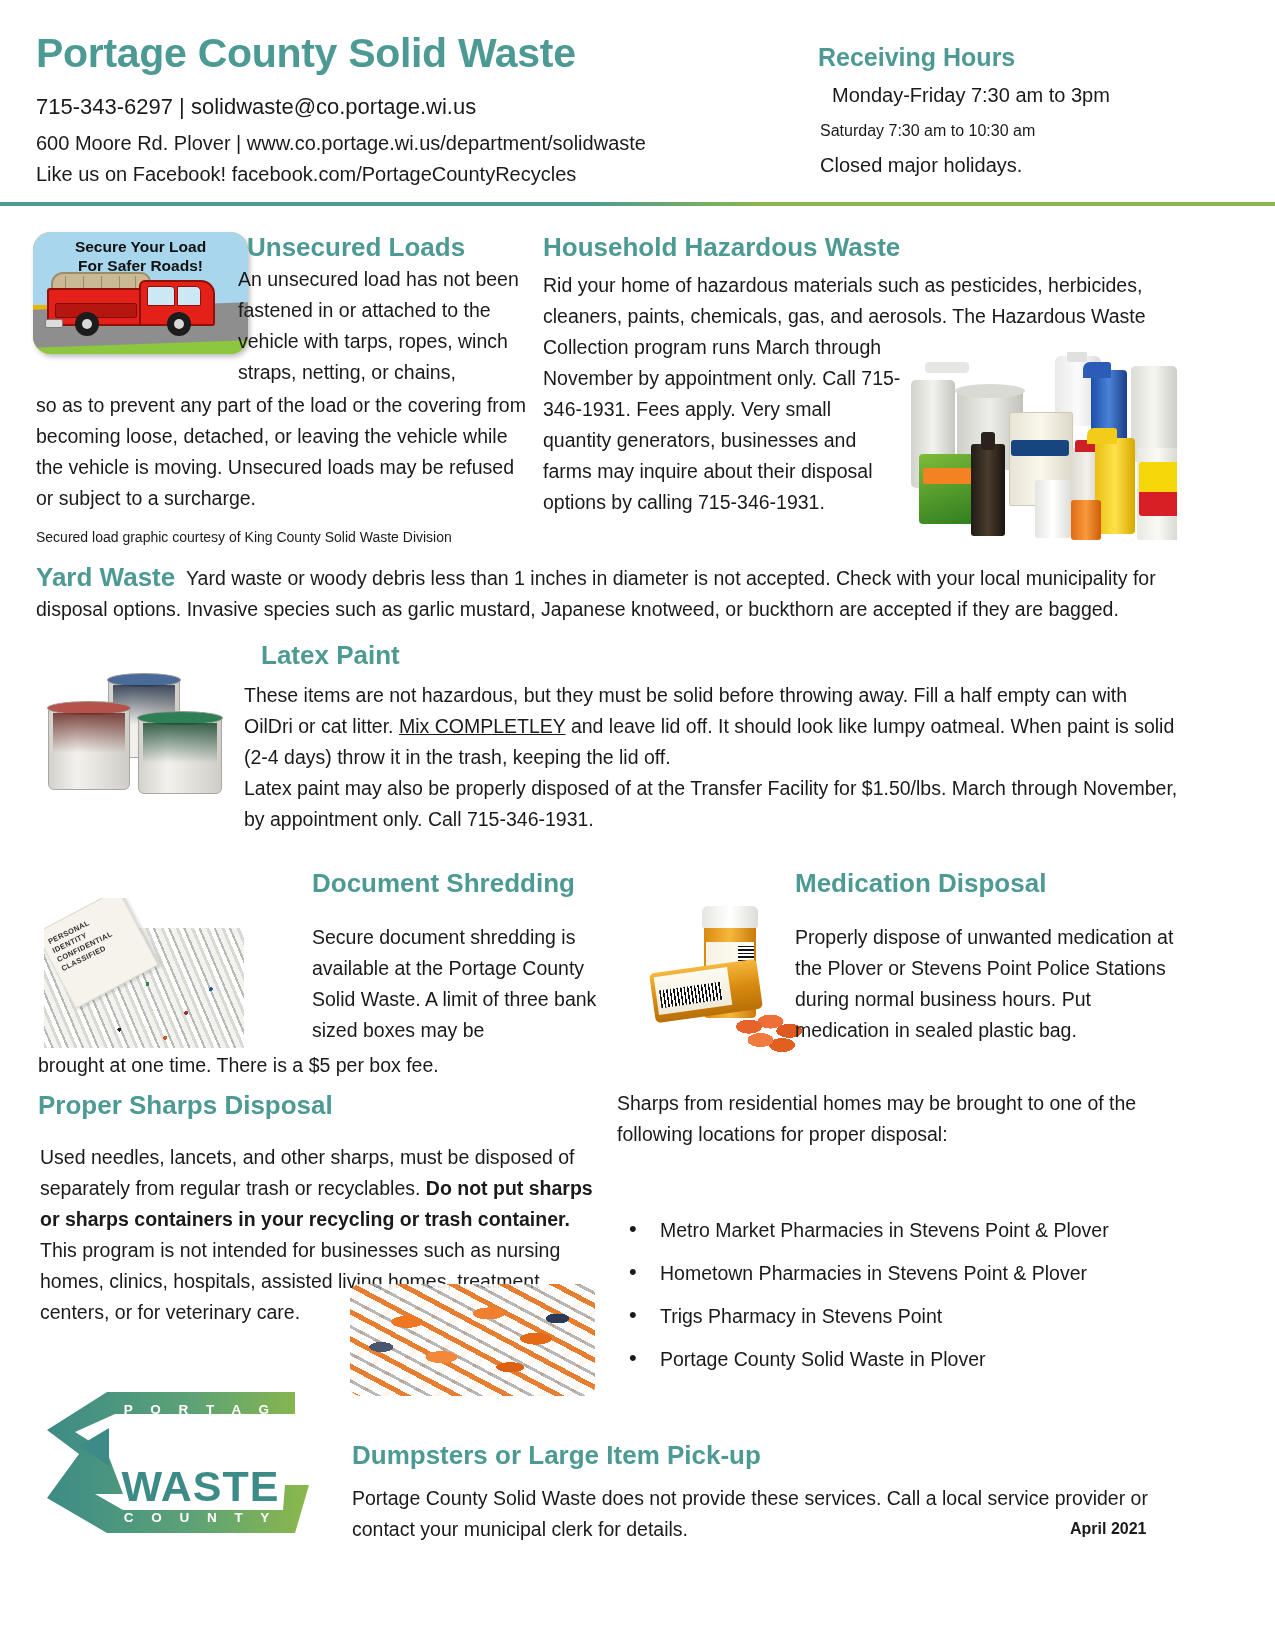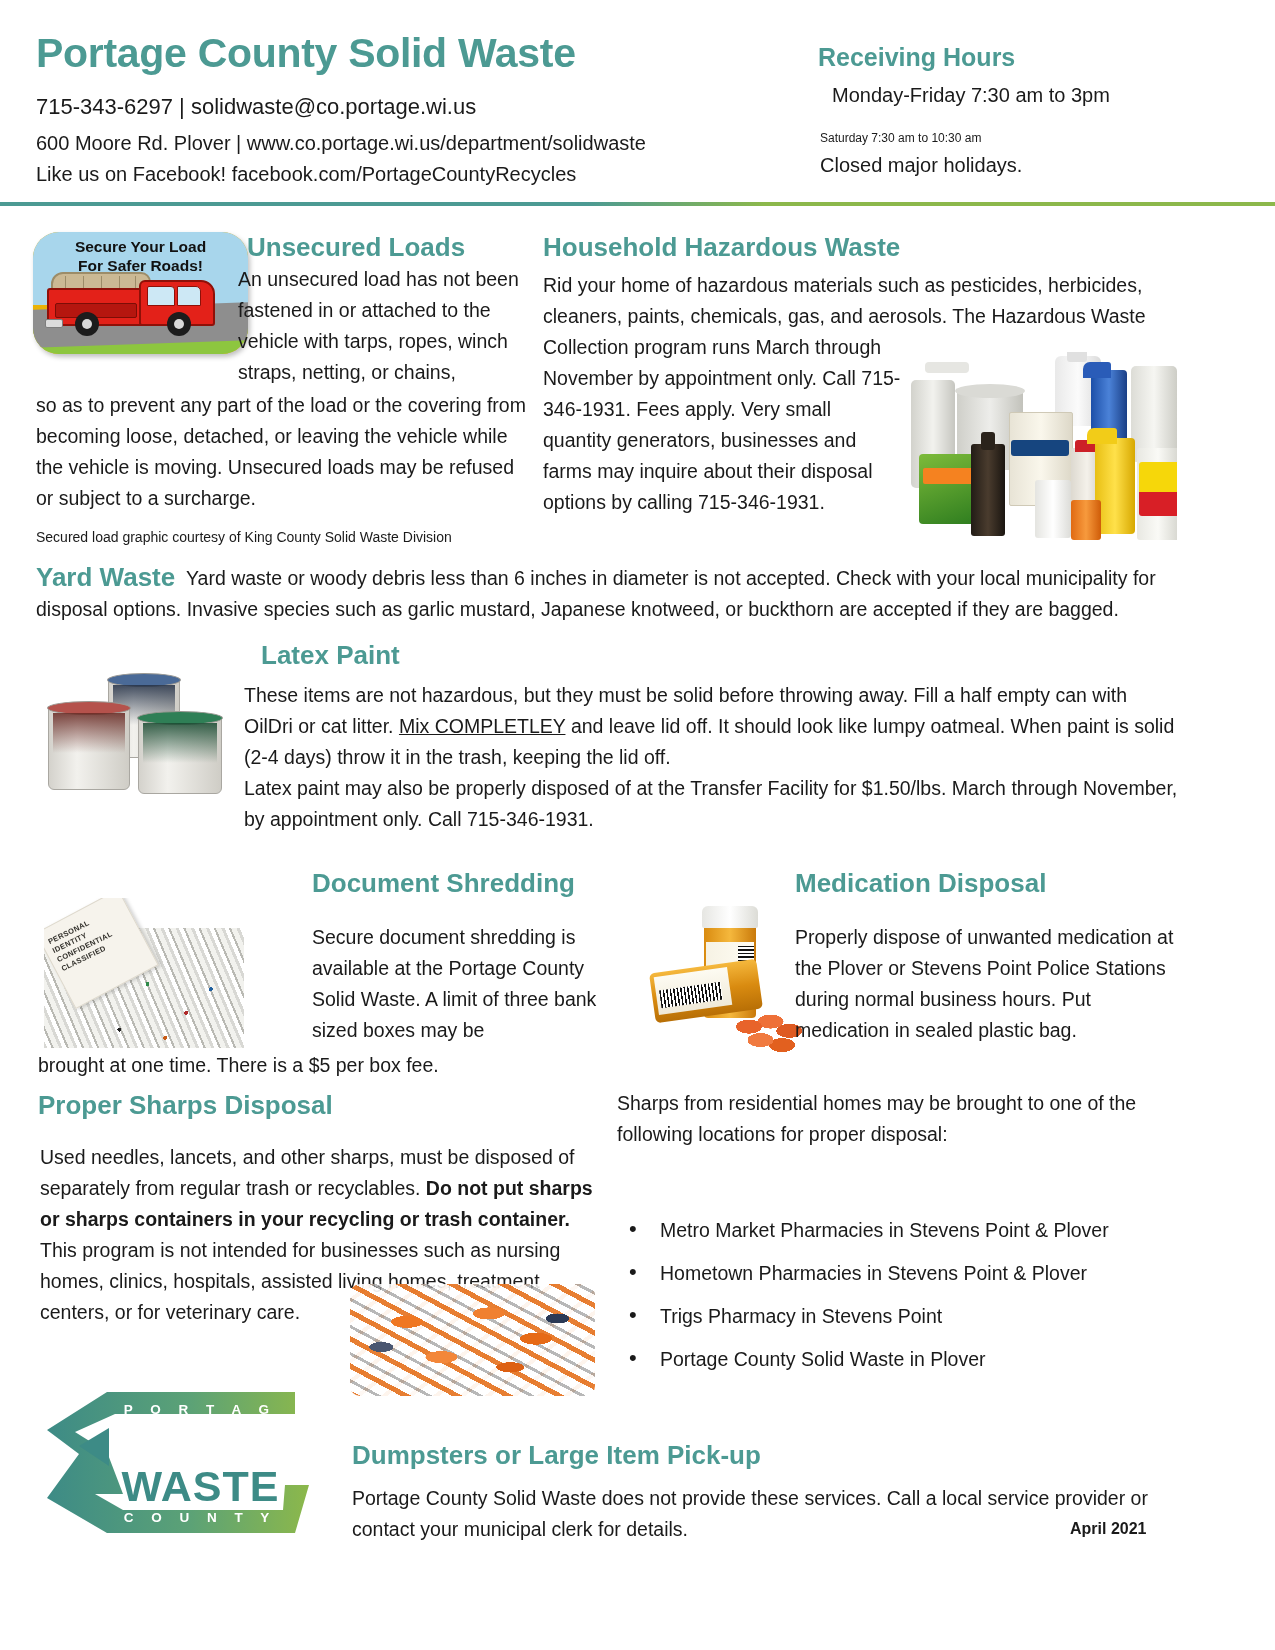--- a/index.html
+++ b/index.html
@@ -23,29 +23,29 @@
   u.ul     { text-decoration:underline; }
 
   
   #hdr-title { position:absolute; left:36px; top:30px; }
   #hdr-line1 { position:absolute; left:36px; top:94px; font-size:22px; }
   #hdr-line2 { position:absolute; left:36px; top:132px; font-size:20px; }
   #hdr-line3 { position:absolute; left:36px; top:163px; font-size:20px; }
 
   #rh-title { position:absolute; left:818px; top:43px; font-size:25px; font-weight:bold; }
   #rh-l1 { position:absolute; left:820px; top:84px; font-size:20px;margin-left:12px; }
-  #rh-l2 { position:absolute; left:820px; top:131px; font-size:12px; }
+  #rh-l2 { position:absolute; left:820px; top:122px; font-size:16px; }
   #rh-l3 { position:absolute; left:820px; top:154px; font-size:20px; }
 
   #rule { position:absolute; left:0px; top:202px; width:1275px; height:4px;
           background:linear-gradient(to right,#4c9a93 0%,#4c9a93 46%,#8cb84b 60%,#8cb84b 100%); }
 
   
   #secureimg { position:absolute; left:33px; top:232px; width:215px; height:122px;
-               border-radius:26px; overflow:hidden;
+               border-radius:18px; overflow:hidden;
                box-shadow:2px 3px 5px rgba(0,0,0,0.25);
                background:#eab308; }
   #secureimg .sky { position:absolute; left:0; top:0; width:100%; height:60%; background:#a8d6ec; }
   #secureimg .grass { position:absolute; left:0; bottom:0; width:100%; height:26px; background:#8dc63f; }
   #secureimg .road { position:absolute; left:0; bottom:10px; width:100%; height:38px; background:#8e8e8e;
                      transform:skewY(-2deg); }
   #secureimg .cap { position:absolute; left:0; top:5px; width:100%; text-align:center;
                     font-size:15.5px; font-weight:bold; line-height:19px; color:#111; }
   
   .truck { position:absolute; left:14px; bottom:18px; width:180px; height:62px; }
@@ -230,21 +230,21 @@
     <div class="btl" style="left:182px;top:76px;width:30px;height:16px;background:#f2cc18;border-radius:7px 3px 0 0;"></div>
 
     <div class="btl" style="left:232px;top:96px;width:42px;height:92px;background:linear-gradient(to right,#e8e8e2,#fafaf6,#d6d6cf);border-radius:3px;"></div>
     <div class="btl" style="left:234px;top:110px;width:40px;height:54px;background:linear-gradient(180deg,#f6d70a 0 55%,#d81f26 55% 100%);"></div>
 
     <div class="btl" style="left:130px;top:128px;width:36px;height:58px;background:linear-gradient(to right,#e4e4e0,#ffffff,#dcdcd8);border-radius:3px;"></div>
 
     <div class="btl" style="left:166px;top:148px;width:30px;height:40px;background:linear-gradient(to right,#e06a12,#f79a3d,#cf5c08);border-radius:3px;"></div>
   </div>
 
-  <div id="yw-body" class="body-t">Yard waste or woody debris less than 6 inches in diameter is not accepted. Check with your local municipality for disposal options. Invasive species such as garlic mustard, Japanese knotweed, or buckthorn are accepted if they are bagged.</div>
+  <div id="yw-body" class="body-t">Yard waste or woody debris less than 1 inches in diameter is not accepted. Check with your local municipality for disposal options. Invasive species such as garlic mustard, Japanese knotweed, or buckthorn are accepted if they are bagged.</div>
   <div id="yw-title" class="h-sec teal">Yard Waste</div>
 
   <div id="paintimg">
     <div class="can" style="left:68px;top:6px;width:70px;height:78px;">
       <div class="rim" style="background:#4a6a97;"></div>
       <div class="drip" style="background:linear-gradient(to bottom,rgba(35,48,70,.85),rgba(35,48,70,0));"></div>
     </div>
     <div class="can" style="left:8px;top:34px;width:80px;height:82px;">
       <div class="rim" style="background:#b5524c;"></div>
       <div class="drip" style="background:linear-gradient(to bottom,rgba(104,40,34,.85),rgba(104,40,34,0));"></div>

